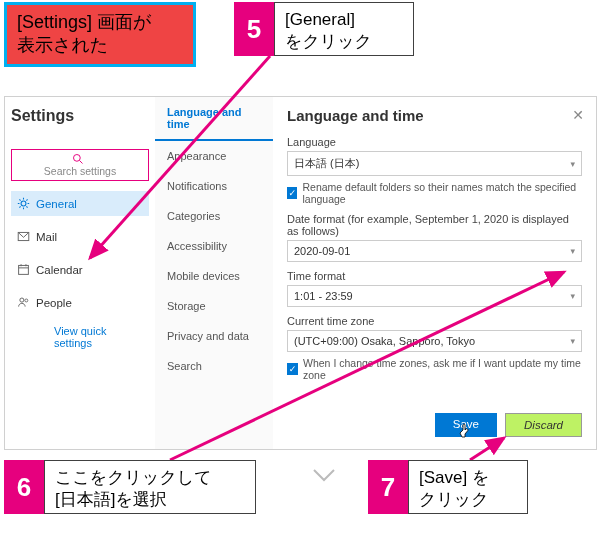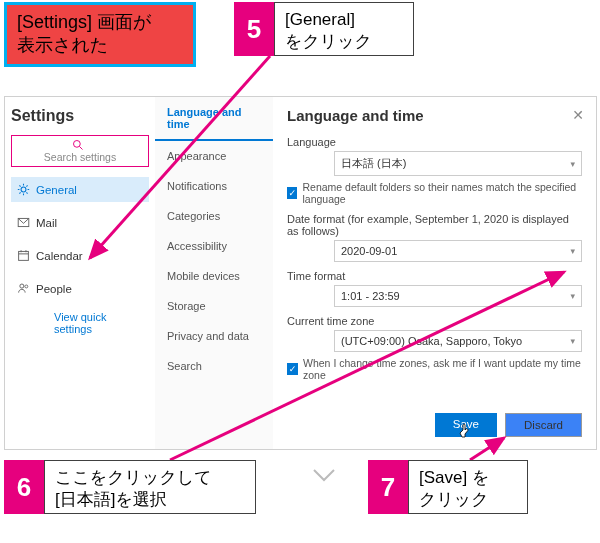--- a/index.html
+++ b/index.html
@@ -9,43 +9,43 @@
   .callout { position: absolute; background: #ef4444; border: 3px solid #00b0f0; padding: 6px 10px; font-size: 18px; line-height: 1.3; z-index: 50; }
   .callout-num { position: absolute; background: #e6007e; color: #fff; width: 40px; height: 54px; display: flex; align-items: center; justify-content: center; font-size: 26px; font-weight: bold; z-index: 51; }
   .callout-box { position: absolute; background: #fff; border: 1px solid #404040; padding: 6px 10px; font-size: 17px; line-height: 1.3; z-index: 50; }
 
   
   .settings-window { position: absolute; left: 4px; top: 96px; width: 593px; height: 354px; border: 1px solid #d0d0d0; background: #fff; display: flex; }
   .col1 { width: 150px; border-right: 0; padding: 10px 6px; }
   .col2 { width: 118px; background: #fafafa; font-size: 11px; color: #555; }
   .col3 { flex: 1; padding: 10px 14px; position: relative; }
 
-  .col1 h2 { font-size: 16px; font-weight: 600; color: #333; margin-bottom: 10px; }
+  .col1 h2 { font-size: 16px; font-weight: 600; color: #333; margin-bottom: 24px; }
   .search-box { display: flex; align-items: center; border: 1px solid #e6007e; padding: 3px 5px; font-size: 10.5px; color: #888; margin-bottom: 10px; flex-direction: column; }
   .search-box svg { width: 12px; height: 12px; margin-right: 4px; }
 
   .nav-item { display: flex; align-items: center; gap: 6px; padding: 6px 6px; font-size: 11.5px; color: #333; cursor: pointer; margin-top: 8px; }
   .nav-item.active { background: #d9ecfb; color: #0078d4; }
   .nav-item .ico { width: 13px; height: 13px; display: inline-flex; align-items: center; justify-content: center; color: #666; }
   .nav-item.active .ico { color: #0078d4; }
   .quick { color: #0078d4; font-size: 11px; padding: 10px 6px; cursor: pointer; margin-left: 37px; }
 
   .col2-item { padding: 9px 12px; cursor: pointer; }
   .col2-item.active { color: #0078d4; border-bottom: 2px solid #0078d4; font-weight: 600; }
 
   .col3-title { font-size: 15px; font-weight: 600; color: #333; margin-bottom: 12px; }
   .close-x { position: absolute; right: 12px; top: 10px; color: #888; font-size: 14px; cursor: pointer; }
   .lbl { font-size: 11px; color: #444; margin-top: 8px; margin-bottom: 3px; }
-  .sel { border: 1px solid #ccc; font-size: 11px; padding: 4px 6px; color: #333; display: flex; justify-content: space-between; align-items: center; cursor: pointer; margin-left: 47px; }
+  .sel { border: 1px solid #ccc; font-size: 11px; padding: 4px 6px; color: #333; display: flex; justify-content: space-between; align-items: center; cursor: pointer; }
   .chk-row { display: flex; align-items: center; gap: 5px; margin-top: 5px; font-size: 10.5px; color: #555; }
   .chk { width: 12px; height: 12px; background: #0078d4; display: inline-flex; align-items: center; justify-content: center; color: #fff; font-size: 9px; }
   .btn-row { position: absolute; right: 14px; bottom: 12px; display: flex; gap: 8px; }
   .btn { font-size: 11.5px; padding: 5px 18px; cursor: pointer; }
   .btn-primary { background: #0078d4; color: #fff; position: relative; }
-  .btn-secondary { background: #3b82f6; border: 1px solid #999; color: #333; }
+  .btn-secondary { background: #bef264; border: 1px solid #999; color: #333; font-style: italic; }
   .cursor-hand { position: absolute; font-size: 13px; color: #000; }
 
   
   svg.lines { position: absolute; left: 0; top: 0; width: 600px; height: 543px; pointer-events: none; z-index: 40; }
 
   .chevron-down-ov { position: absolute; left: 312px; top: 462px; color: #999; font-size: 22px; z-index: 45; }
 </style>
 </head>
 <body>
 

